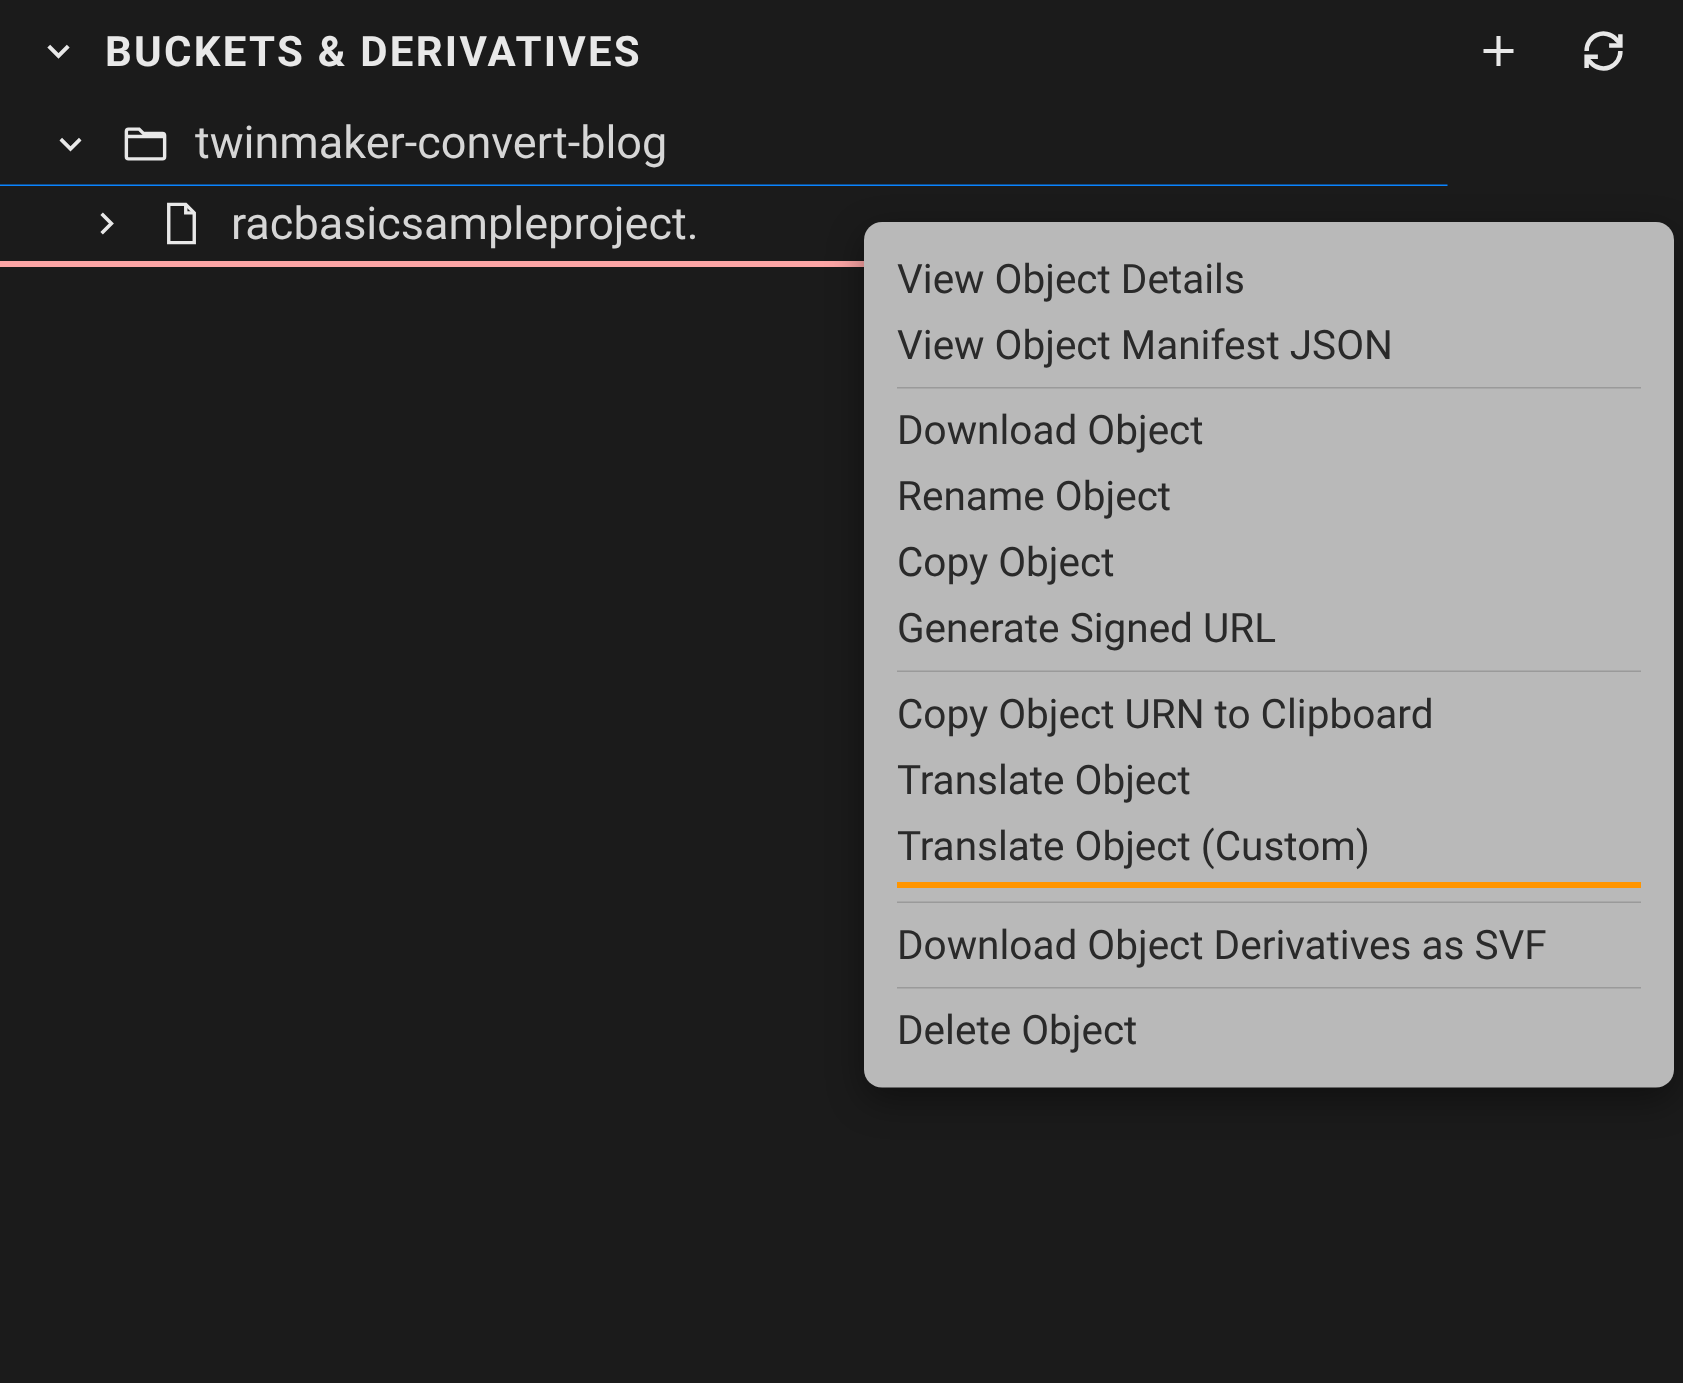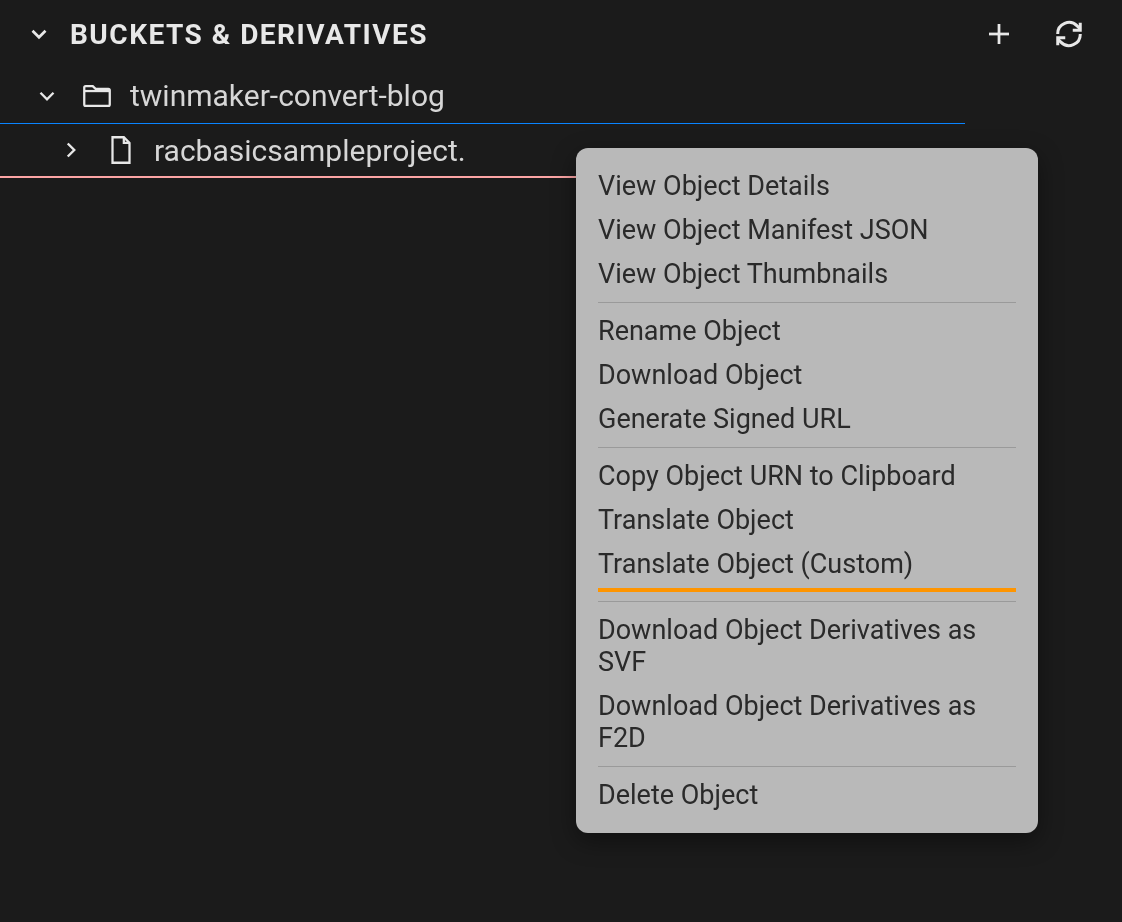--- a/index.html
+++ b/index.html
@@ -57,40 +57,40 @@
       align-items: center;
       height: 55px;
       gap: 16px;
       padding-left: 30px;
     }
     .tree-row.bucket {
     }
     .tree-row.file {
       padding-left: 54px;
       border-top: 1px solid #0a84ff;
-      border-bottom: 2px solid #fca5a5;
+      border-bottom: 4px solid #fca5a5;
       width: 965px;
     }
     .tree-label {
       font-size: 30px;
       font-weight: 400;
       color: #d6d6d6;
     }
     .file-label {
       font-size: 30px;
       font-weight: 400;
       color: #d6d6d6;
       white-space: nowrap;
       overflow: hidden;
     }
     .context-menu {
       position: absolute;
       left: 576px;
       top: 148px;
-      width: 462px;
+      width: 540px;
       background-color: #b9b9b9;
       border-radius: 12px;
       box-shadow: 0 8px 24px rgba(0,0,0,0.4);
       padding: 10px 0;
       color: #242424;
     }
     .menu-group {
       padding: 6px 22px;
       border-bottom: 1px solid #9a9a9a;
       margin: 0 22px;
@@ -177,32 +177,31 @@
       </svg>
     </span>
     <span class="file-label">racbasicsampleproject.</span>
   </div>
 </div>
 
 <div class="context-menu">
   <div class="menu-group">
     <div class="menu-item">View Object Details</div>
     <div class="menu-item">View Object Manifest JSON</div>
-    <div class="menu-item">View Object Thumbnails</div>
-  </div>
-  <div class="menu-group">
+  </div>
+  <div class="menu-group">
+    <div class="menu-item">Download Object</div>
     <div class="menu-item">Rename Object</div>
-    <div class="menu-item">Download Object</div>
+    <div class="menu-item">Copy Object</div>
     <div class="menu-item">Generate Signed URL</div>
   </div>
   <div class="menu-group">
     <div class="menu-item">Copy Object URN to Clipboard</div>
     <div class="menu-item">Translate Object</div>
     <div class="menu-item highlighted">Translate Object (Custom)</div>
   </div>
   <div class="menu-group">
     <div class="menu-item">Download Object Derivatives as SVF</div>
-    <div class="menu-item">Download Object Derivatives as F2D</div>
   </div>
   <div class="menu-group">
     <div class="menu-item">Delete Object</div>
   </div>
 </div>
 
 </body></html>

